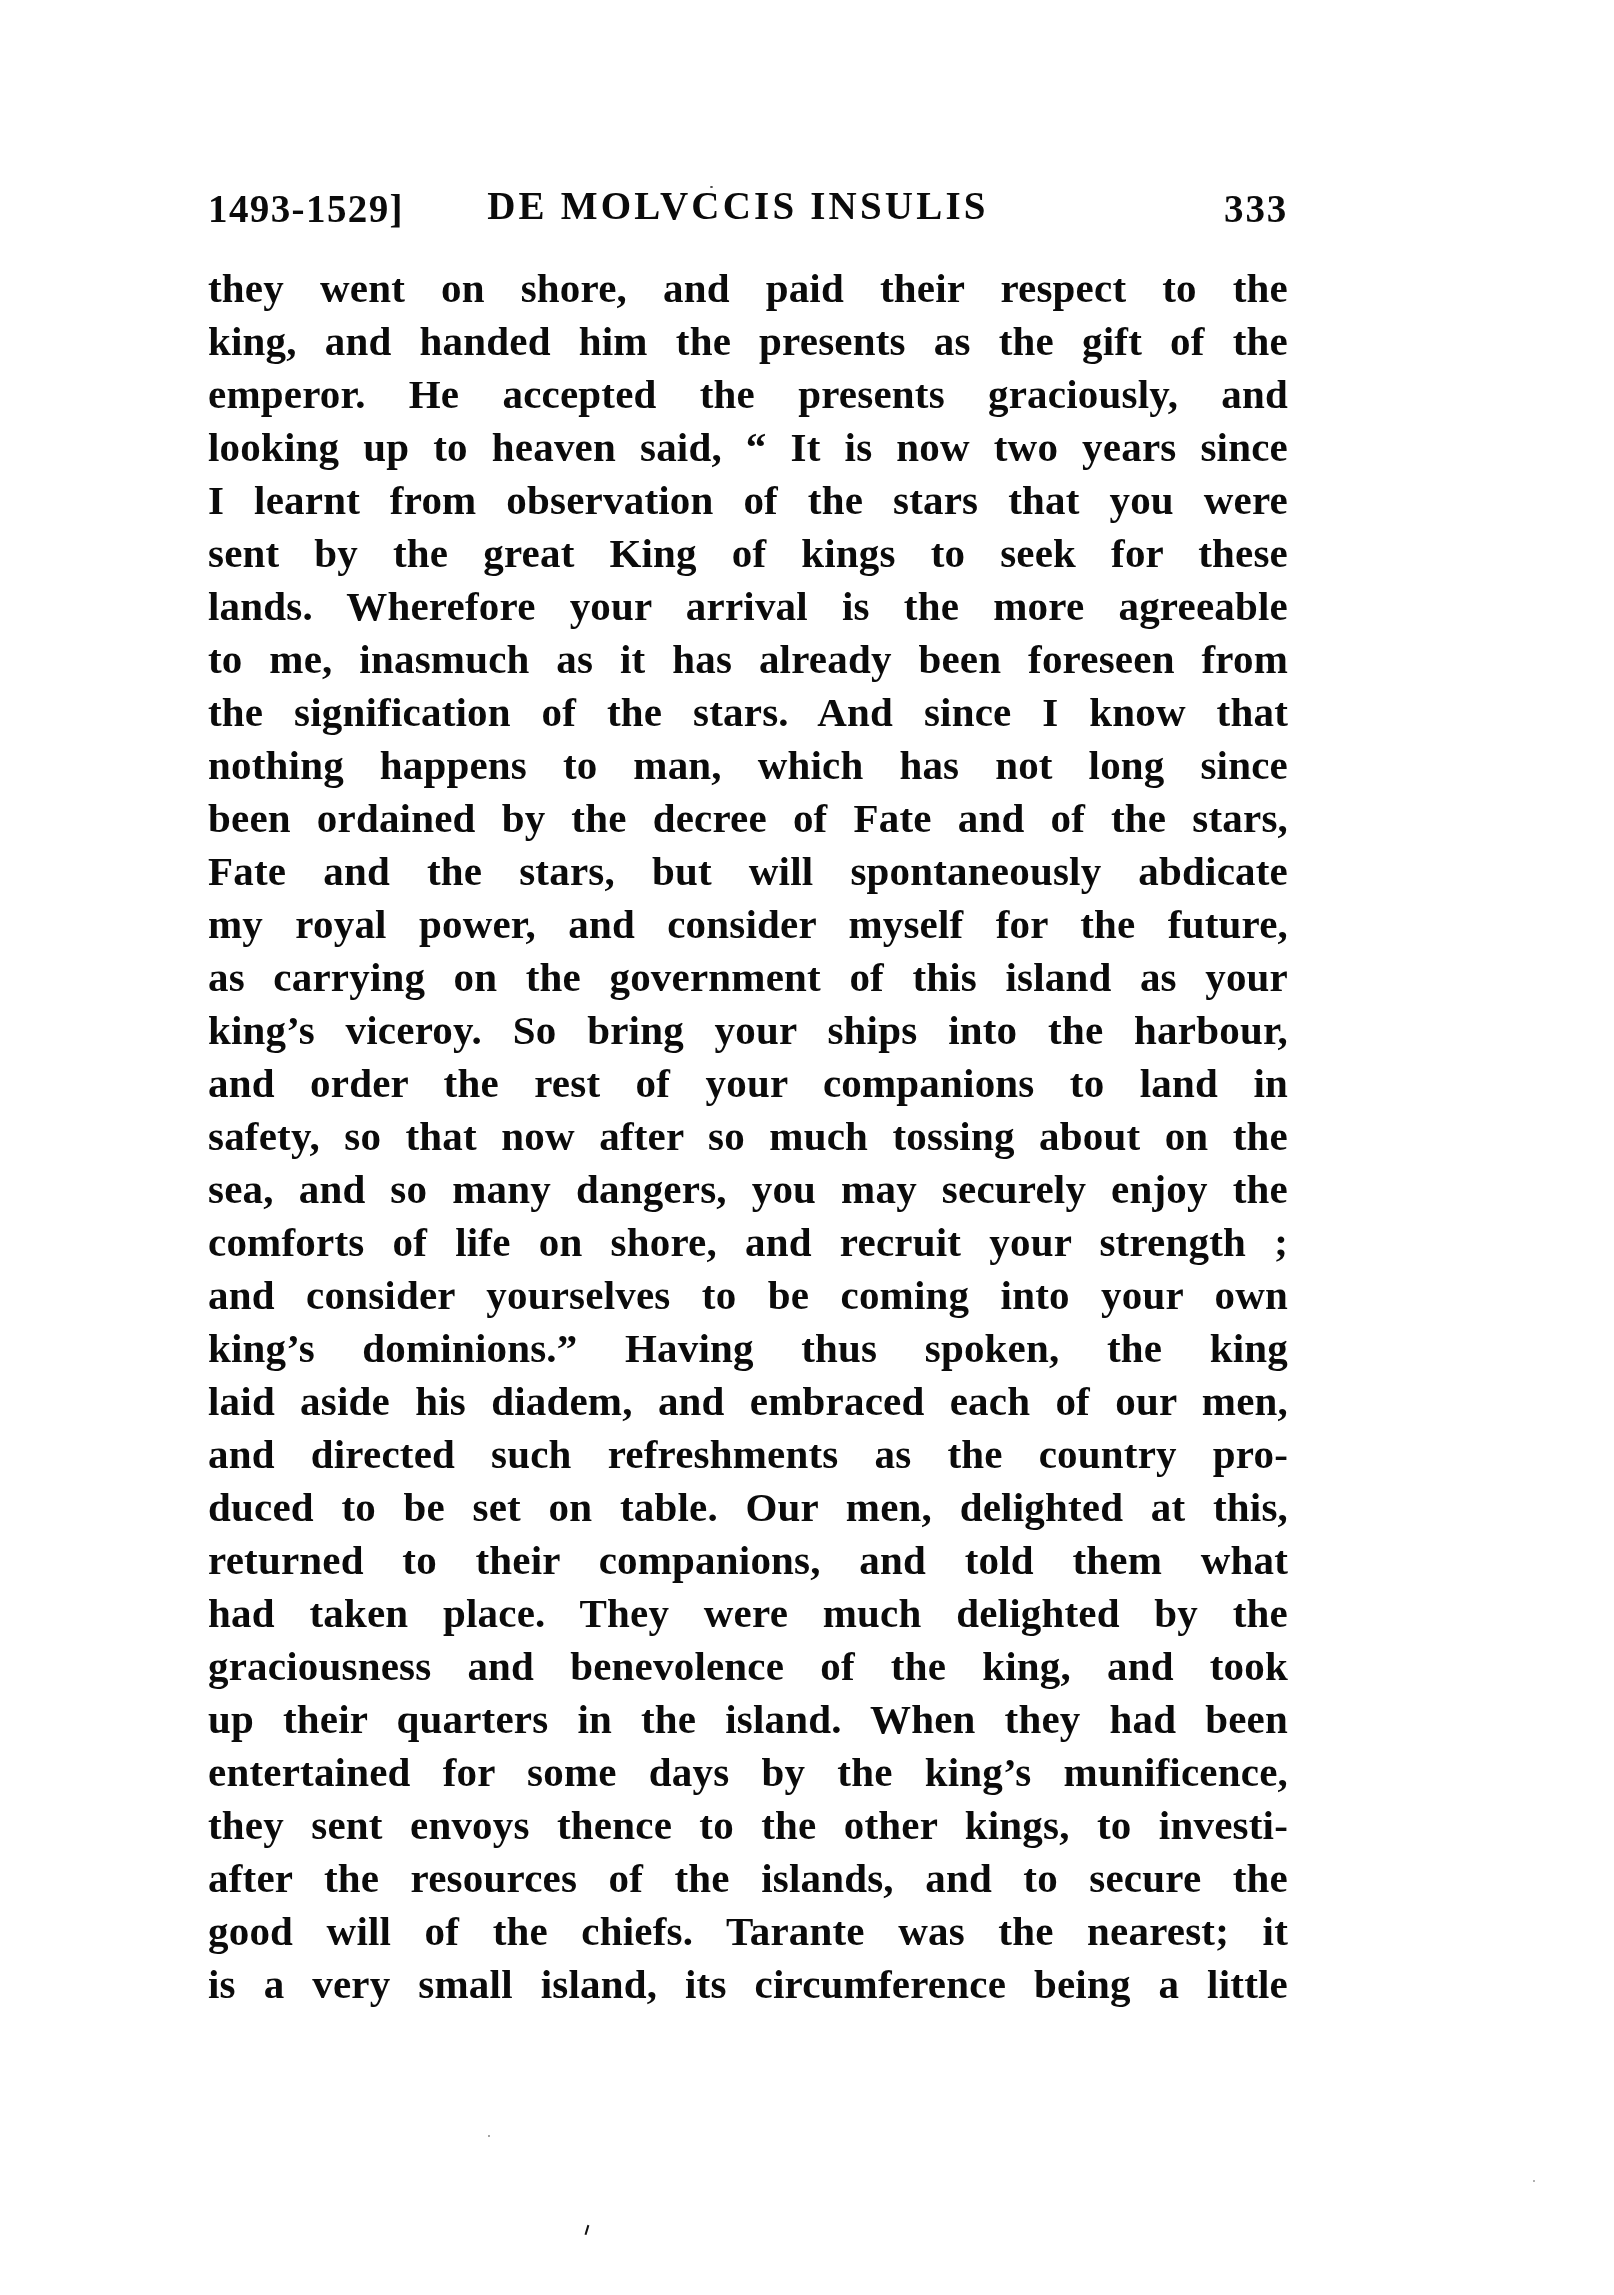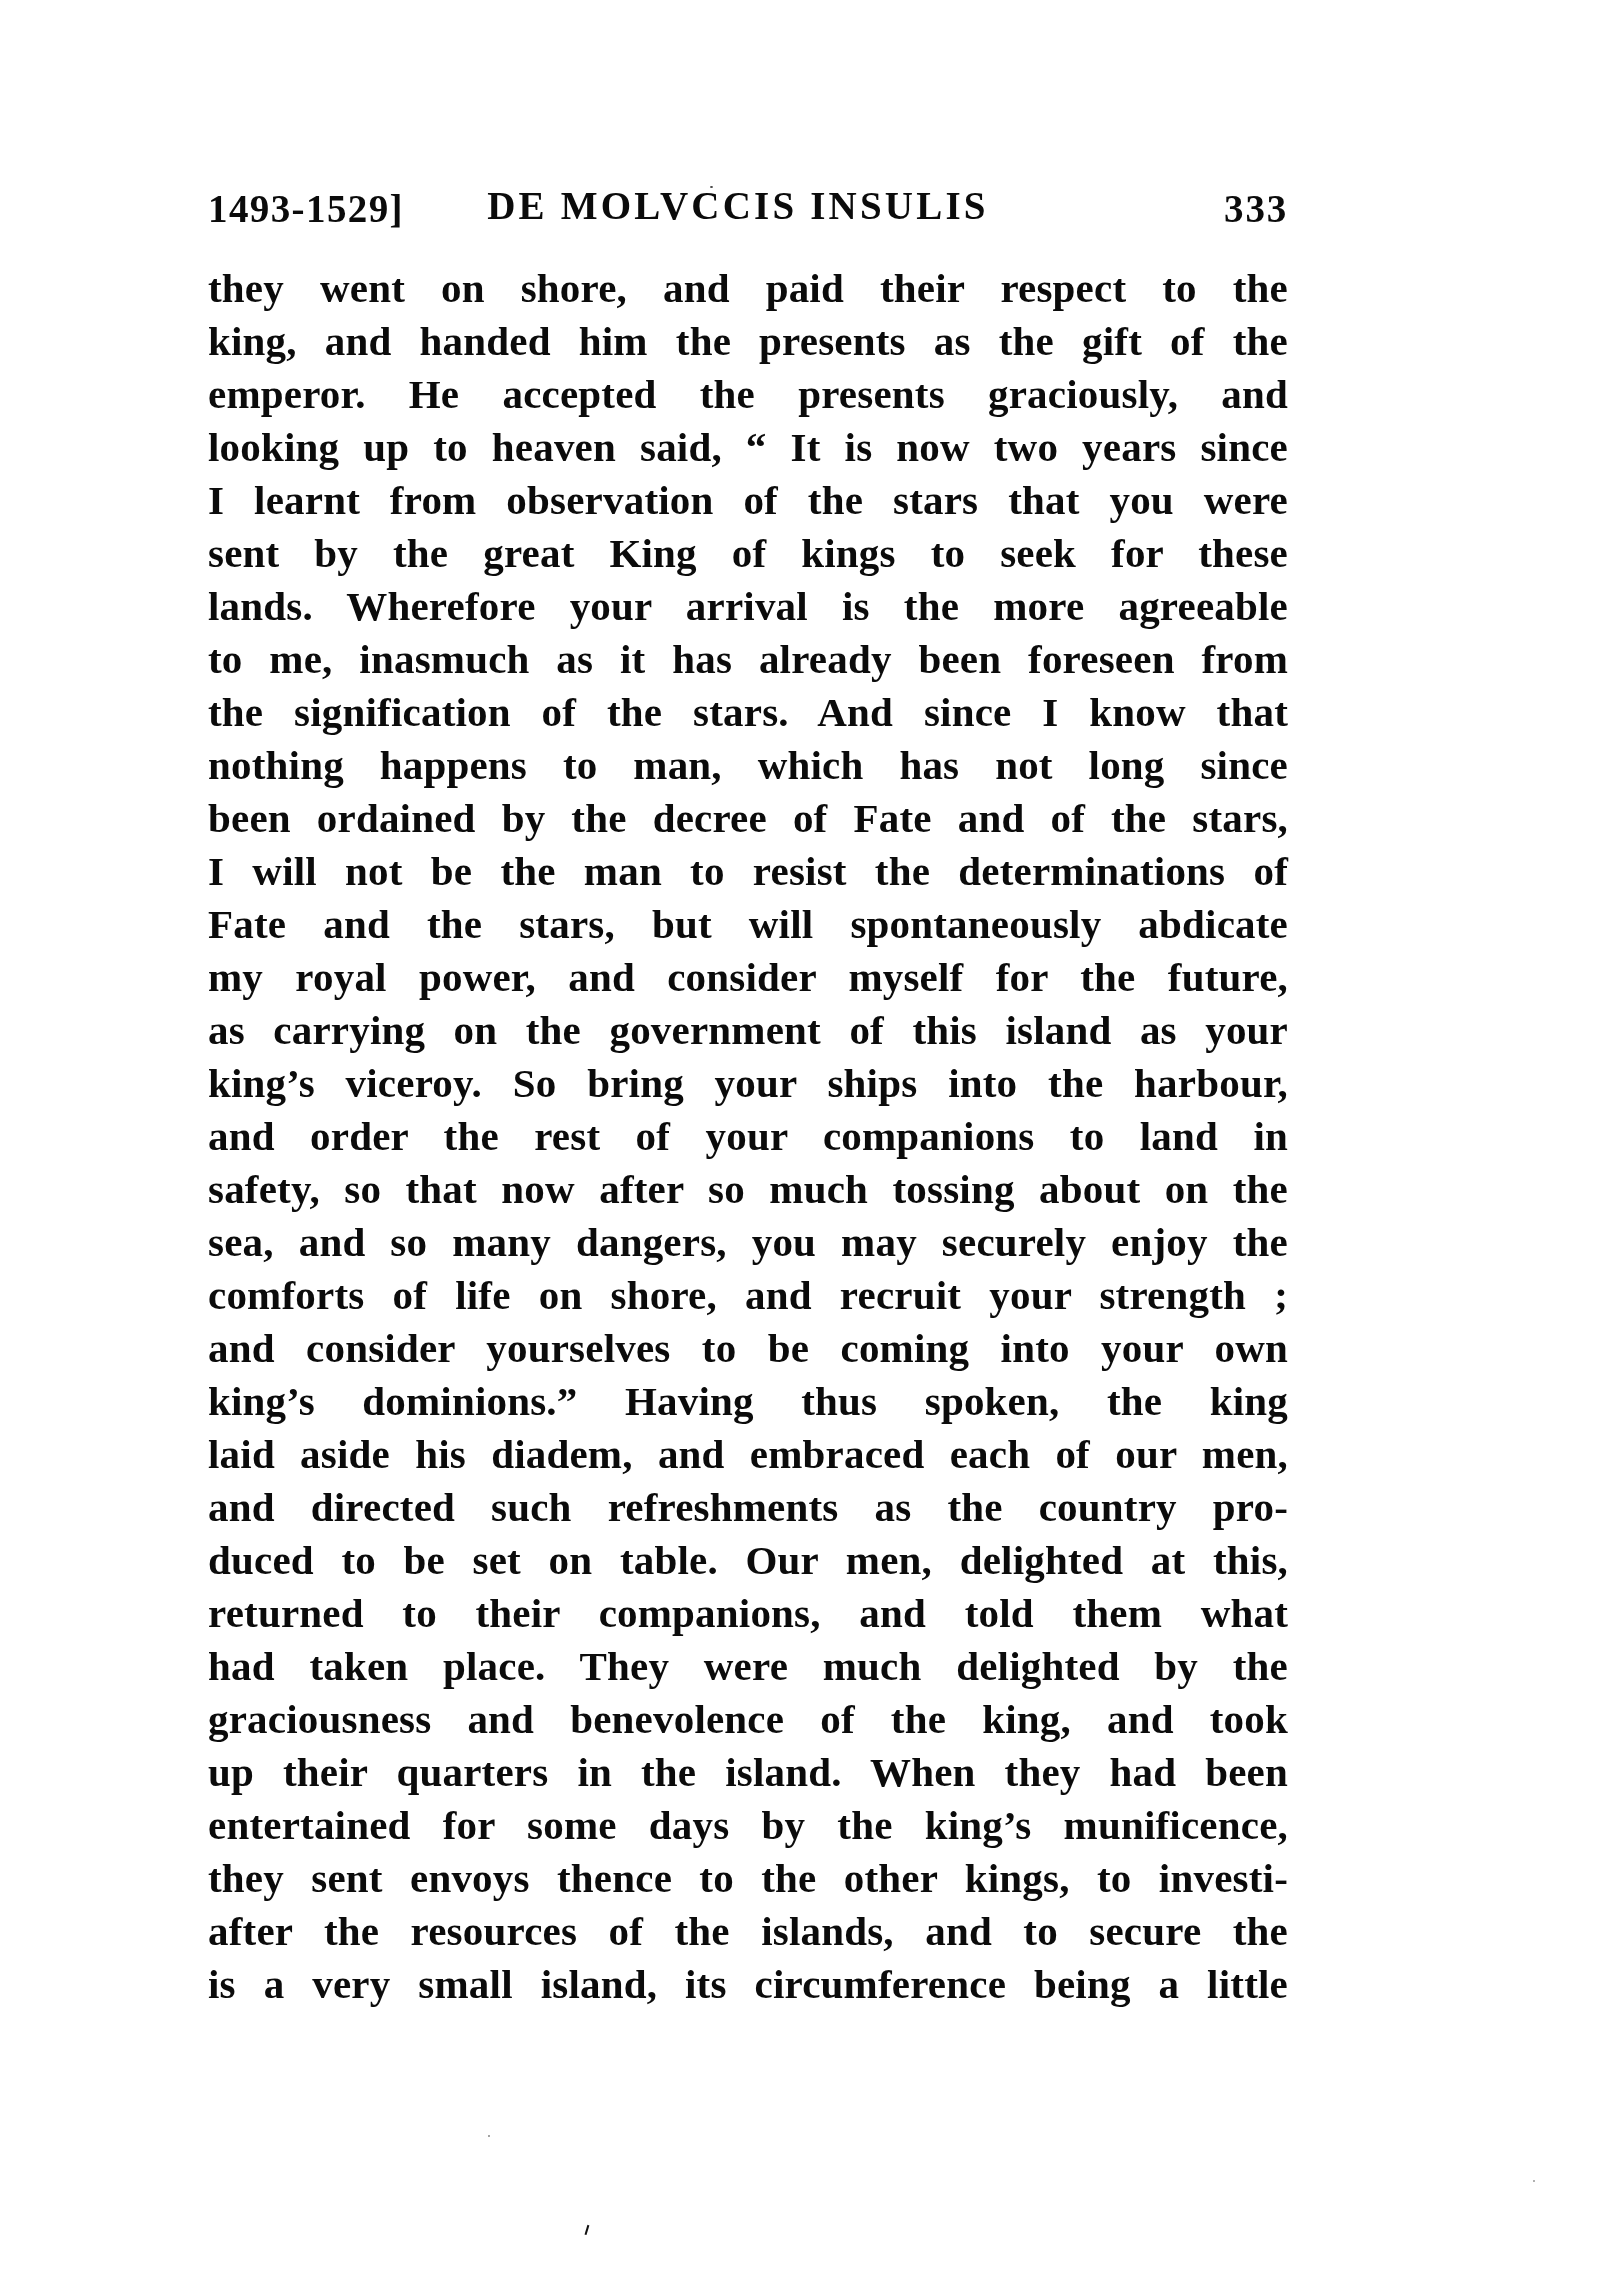--- a/index.html
+++ b/index.html
@@ -93,41 +93,41 @@
       <div class="line">king, and handed him the presents as the gift of the</div>
       <div class="line">emperor.  He accepted the presents graciously, and</div>
       <div class="line">looking up to heaven said, “ It is now two years since</div>
       <div class="line">I learnt from observation of the stars that you were</div>
       <div class="line">sent by the great King of kings to seek for these</div>
       <div class="line">lands.  Wherefore your arrival is the more agreeable</div>
       <div class="line">to me, inasmuch as it has already been foreseen from</div>
       <div class="line">the signification of the stars.  And since I know that</div>
       <div class="line">nothing happens to man, which has not long since</div>
       <div class="line">been ordained by the decree of Fate and of the stars,</div>
-      <div class="line">I will not be the man to resist the determinations of</div>
       <div class="line">Fate and the stars, but will spontaneously abdicate</div>
       <div class="line">my royal power, and consider myself for the future,</div>
       <div class="line">as carrying on the government of this island as your</div>
       <div class="line">king’s viceroy.  So bring your ships into the harbour,</div>
       <div class="line">and order the rest of your companions to land in</div>
       <div class="line">safety, so that now after so much tossing about on the</div>
       <div class="line">sea, and so many dangers, you may securely enjoy the</div>
       <div class="line">comforts of life on shore, and recruit your strength ;</div>
       <div class="line">and consider yourselves to be coming into your own</div>
       <div class="line">king’s dominions.”  Having thus spoken, the king</div>
       <div class="line">laid aside his diadem, and embraced each of our men,</div>
       <div class="line">and directed such refreshments as the country pro-</div>
       <div class="line">duced to be set on table.  Our men, delighted at this,</div>
       <div class="line">returned to their companions, and told them what</div>
       <div class="line">had taken place.  They were much delighted by the</div>
       <div class="line">graciousness and benevolence of the king, and took</div>
       <div class="line">up their quarters in the island.  When they had been</div>
       <div class="line">entertained for some days by the king’s munificence,</div>
       <div class="line">they sent envoys thence to the other kings, to investi-</div>
       <div class="line">after the resources of the islands, and to secure the</div>
+      <div class="line">good will of the chiefs.  Tarante was the nearest; it</div>
       <div class="line">is a very small island, its circumference being a little</div>
     </div>
 
   <div class="speck" style="left:710px; top:186px; width:3.2px; height:2.3px;"></div>
   <div class="speck" style="left:488px; top:2135px; width:1.8px; height:1.8px; background:#8a8a8a;"></div>
   <div class="speck" style="left:1533px; top:2180px; width:1.8px; height:1.8px; background:#9a9a9a;"></div>
   <div class="slash-mark"></div>
 
 </div>
 

